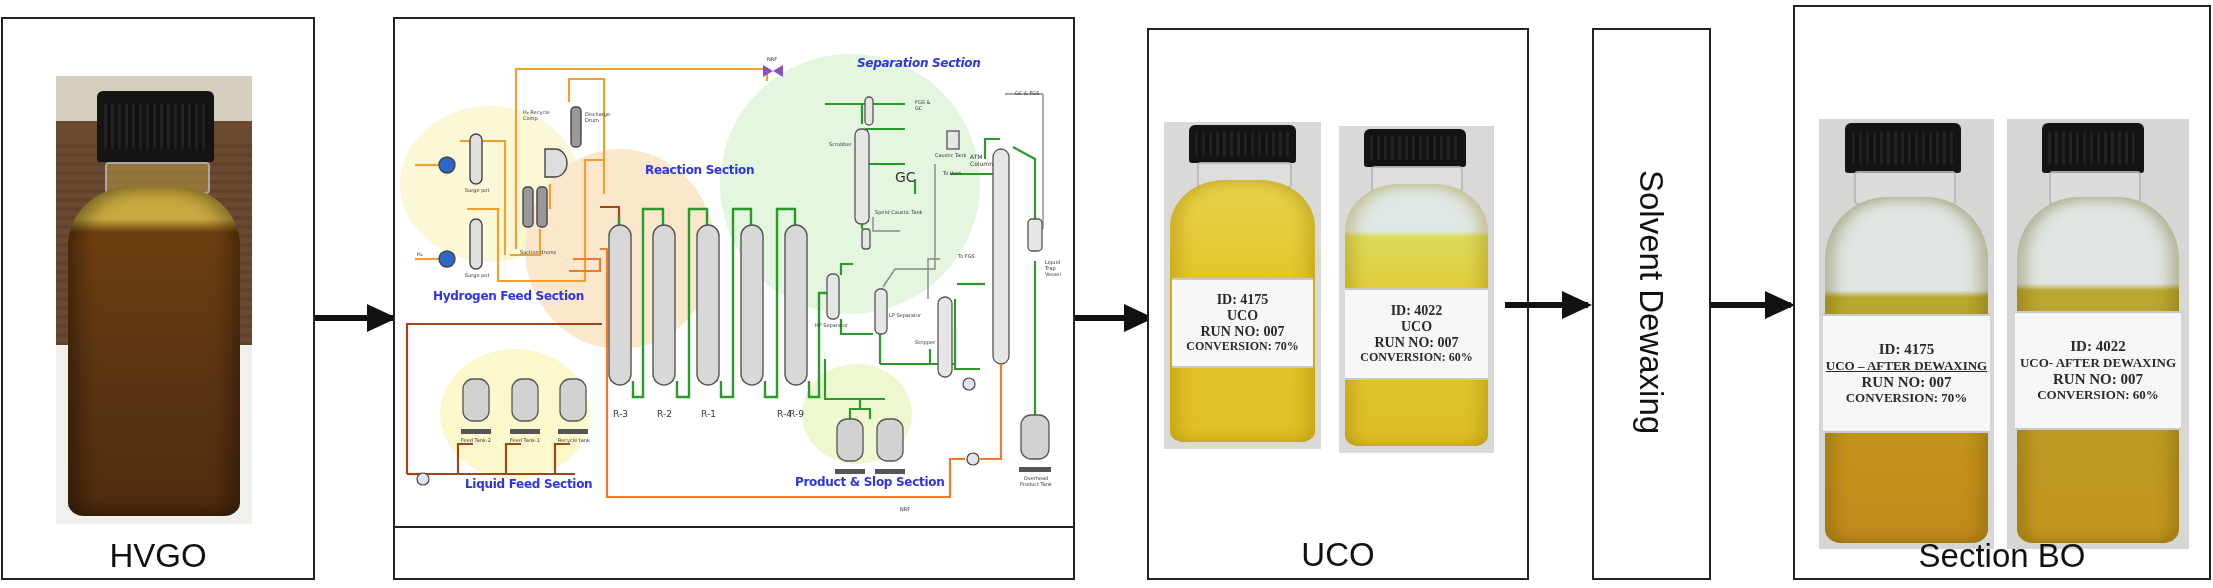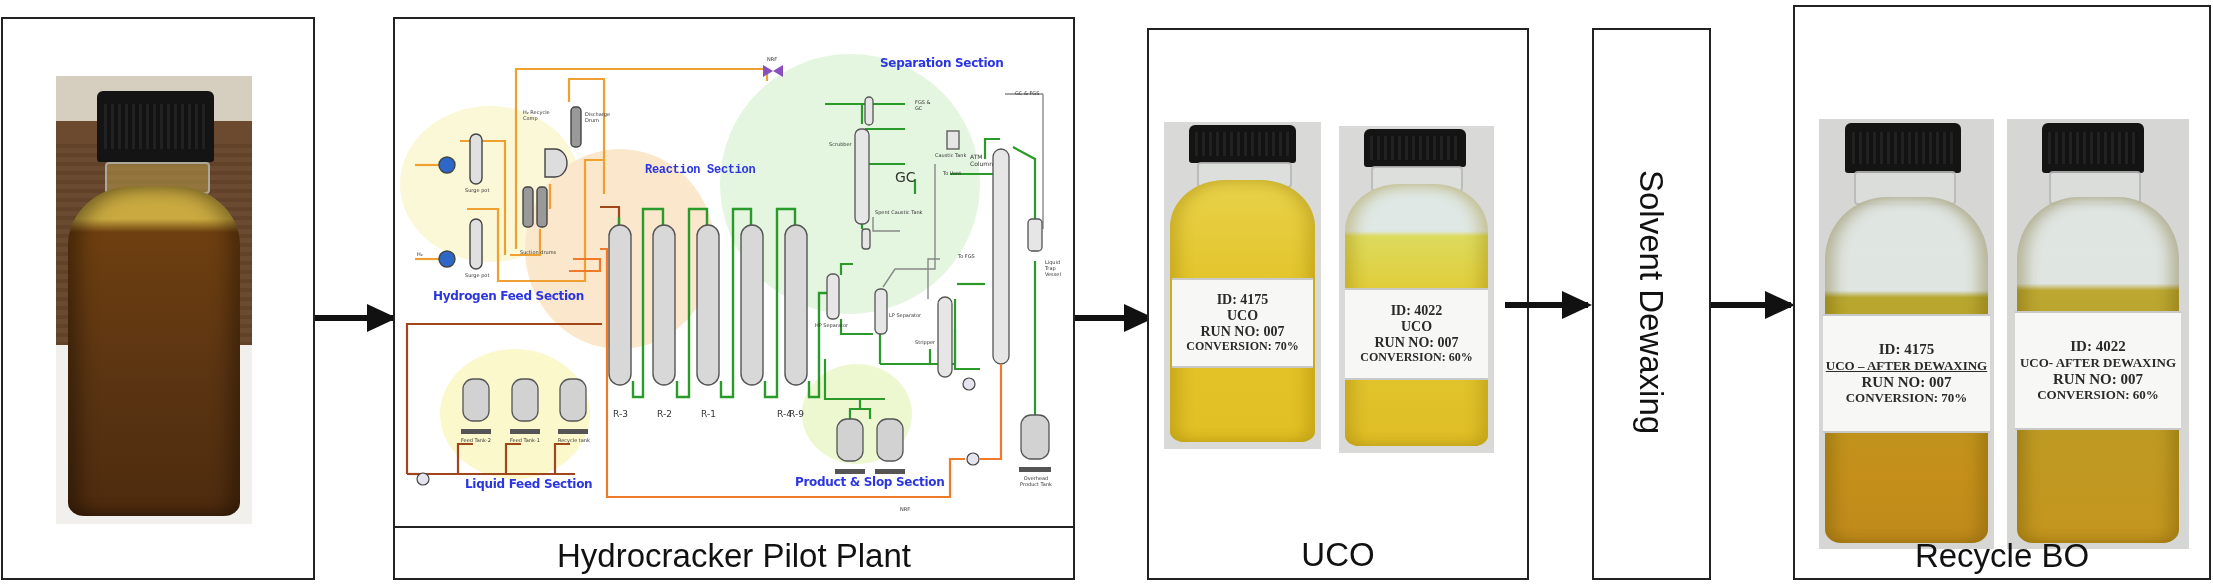--- a/index.html
+++ b/index.html
@@ -21,20 +21,21 @@
 </head>
 <body>
 
 <div class="box" style="left:1px;top:17px;width:314px;height:563px;">
   <div class="photo" style="left:53px;top:57px;width:196px;height:448px;background:linear-gradient(#d6cfc0 0 10%,#6b4a30 10% 60%,#f2f0ec 60%);">
     <div style="position:absolute;left:0;right:0;top:14%;height:46%;background:repeating-linear-gradient(180deg,#6a4a30 0 5px,#5d3f27 5px 9px);opacity:.7"></div>
     <div class="cap" style="left:41px;top:15px;width:117px;height:71px;"></div>
     <div class="neck" style="left:49px;top:86px;width:101px;height:28px;background:rgba(200,170,80,.45)"></div>
     <div class="bottle" style="left:12px;top:110px;width:172px;height:330px;background:linear-gradient(180deg,#c9a940 0 10%,#6e3f10 14%,#5a3412 60%,#4e2b0e 100%);box-shadow:inset 12px 0 18px rgba(0,0,0,.35),inset -12px 0 18px rgba(0,0,0,.3);"></div>
   </div>
+  <div class="caption" style="top:518px;">HVGO</div>
 </div>
 
 <div class="arrow" style="left:315px;top:315px;width:78px;"></div>
 
 <div class="box" style="left:393px;top:17px;width:682px;height:563px;">
   <div style="position:absolute;left:0;top:0;width:678px;height:507px;">
     <svg width="678" height="507" viewBox="0 0 678 507">
 
       <ellipse cx="95" cy="165" rx="90" ry="78" fill="#fbf8d8"></ellipse>
       <ellipse cx="160" cy="0" rx="0" ry="0" fill="none"></ellipse>
@@ -161,22 +162,22 @@
       </g>
       <g fill="#e4e4ee" stroke="#444" stroke-width="1.2">
         <circle cx="28" cy="460" r="6"></circle>
         <circle cx="574" cy="365" r="6"></circle>
         <circle cx="578" cy="440" r="6"></circle>
       </g>
     </svg>
 
     
     <div class="sect" style="left:38px;top:270px;">Hydrogen Feed Section</div>
-    <div class="sect" style="left:250px;top:144px;font-family:Liberation Mono, monospace;">Reaction Section</div>
-    <div class="sect" style="left:485px;top:37px;">Separation Section</div>
+    <div class="sect" style="left:250px;top:144px;">Reaction Section</div>
+    <div class="sect" style="left:462px;top:37px;font-style:italic;">Separation Section</div>
     <div class="sect" style="left:70px;top:458px;">Liquid Feed Section</div>
     <div class="sect" style="left:400px;top:456px;">Product &amp; Slop Section</div>
 
     
     <div class="tiny" style="left:218px;top:390px;font-size:9px;">R-3</div>
     <div class="tiny" style="left:262px;top:390px;font-size:9px;">R-2</div>
     <div class="tiny" style="left:306px;top:390px;font-size:9px;">R-1</div>
     <div class="tiny" style="left:350px;top:390px;font-size:9px;margin-left:32px;">R-4</div>
     <div class="tiny" style="left:394px;top:390px;font-size:9px;">R-9</div>
 
@@ -201,21 +202,20 @@
     <div class="tiny" style="left:620px;top:71px;">GC &amp; FGS</div>
     <div class="tiny" style="left:650px;top:240px;width:18px;">Liquid Trap Vessel</div>
     <div class="tiny" style="left:622px;top:456px;width:38px;text-align:center;">Overhead Product Tank</div>
     <div class="tiny" style="left:66px;top:418px;">Feed Tank-2</div>
     <div class="tiny" style="left:115px;top:418px;">Feed Tank-1</div>
     <div class="tiny" style="left:163px;top:418px;">Recycle tank</div>
     <div class="tiny" style="left:372px;top:37px;">NRF</div>
     <div class="tiny" style="left:505px;top:487px;">NRF</div>
   </div>
   <div style="position:absolute;left:0;right:0;top:507px;border-top:2px solid #222;"></div>
-  <div class="caption" style="top:518px;">Hydrocracker Pilot Plant</div>
 </div>
 
 <div class="arrow" style="left:1075px;top:315px;width:75px;"></div>
 
 <div class="box" style="left:1147px;top:28px;width:382px;height:552px;">
 
   <div class="photo" style="left:15px;top:92px;width:157px;height:327px;background:#d9d9d7;">
     <div class="cap" style="left:25px;top:3px;width:107px;height:38px;"></div>
     <div class="neck" style="left:33px;top:40px;width:91px;height:22px;"></div>
     <div class="bottle" style="left:6px;top:58px;width:145px;height:262px;background:linear-gradient(180deg,#e8d24a 0%,#e3c42a 40%,#e1c024 100%);box-shadow:inset 10px 0 14px rgba(150,120,0,.3),inset -10px 0 14px rgba(150,120,0,.3);"></div>
@@ -267,14 +267,14 @@
     <div class="cap" style="left:35px;top:4px;width:102px;height:50px;"></div>
     <div class="neck" style="left:42px;top:52px;width:88px;height:30px;"></div>
     <div class="bottle" style="left:10px;top:78px;width:162px;height:346px;background:linear-gradient(180deg,rgba(225,232,228,.85) 0 25%,#bca832 27%,#bb9d26 50%,#c4951e 100%);box-shadow:inset 10px 0 14px rgba(100,80,0,.3),inset -10px 0 14px rgba(100,80,0,.3);"></div>
     <div class="label" style="left:8px;top:192px;width:166px;height:115px;font-size:15px;">
       <span>ID: 4022</span>
       <span style="font-size:13px;white-space:nowrap;">UCO- AFTER DEWAXING</span>
       <span>RUN NO: 007</span>
       <span style="font-size:13px;">CONVERSION: 60%</span>
     </div>
   </div>
-  <div class="caption" style="top:530px;">Recycle BO</div>
+  <div class="caption" style="top:530px;">Section BO</div>
 </div>
 
 </body></html>

